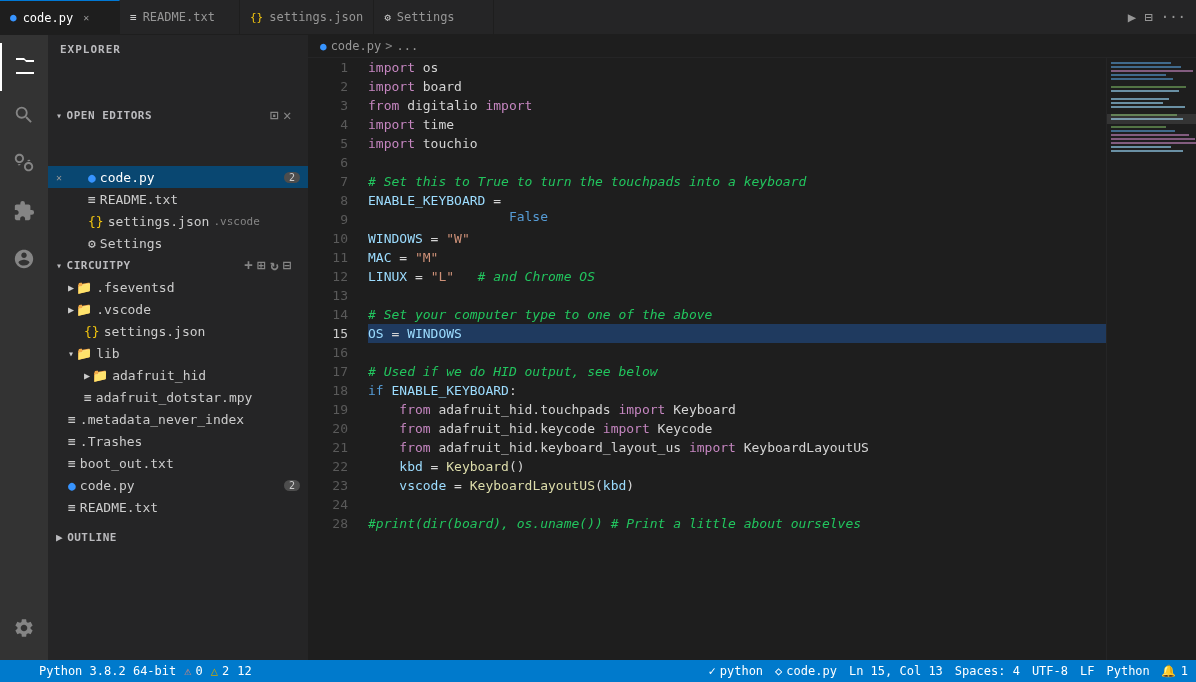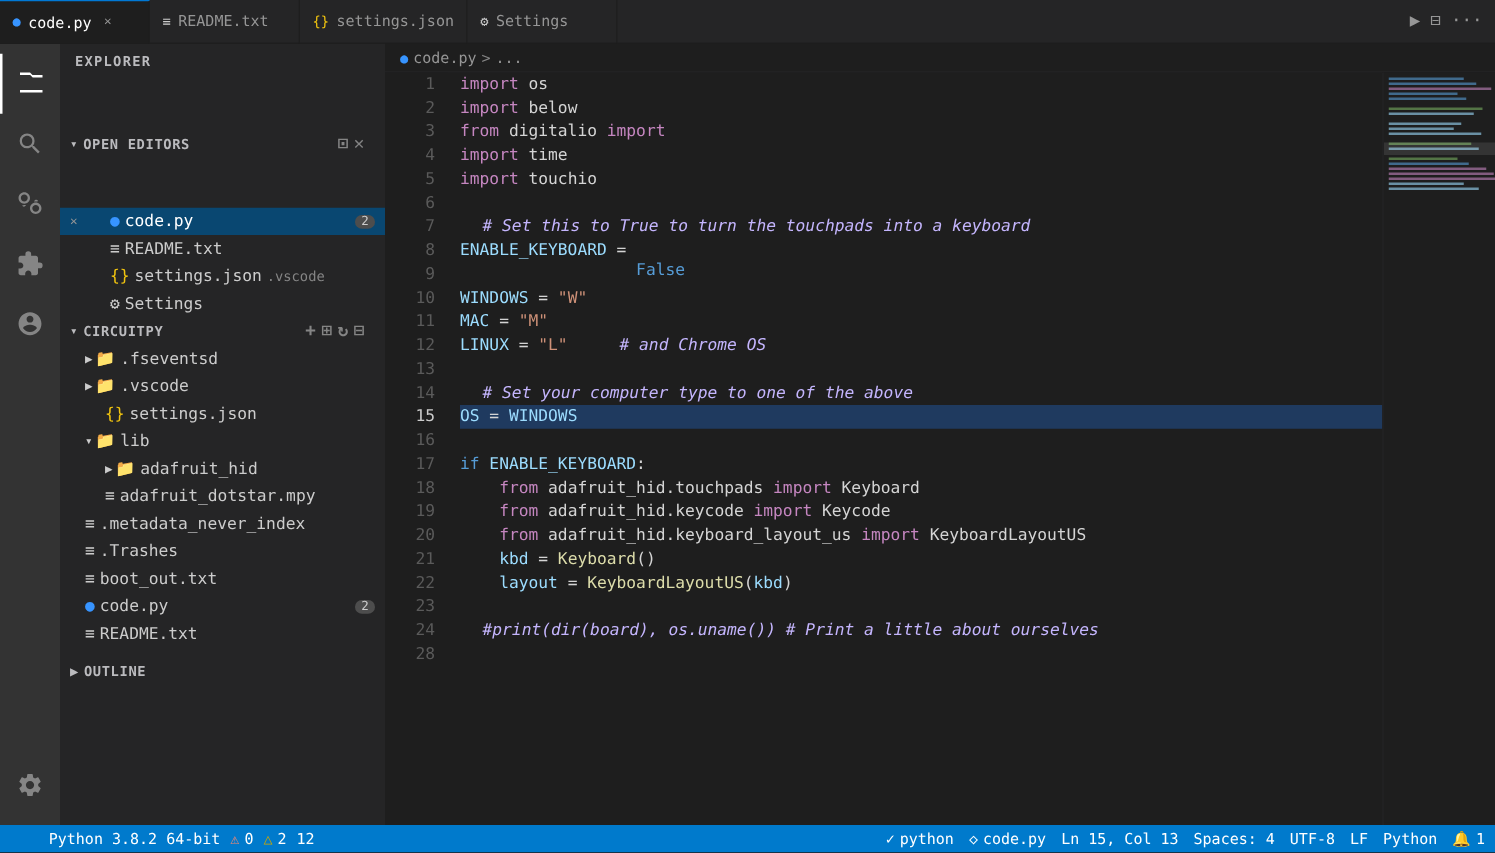--- a/index.html
+++ b/index.html
@@ -66,21 +66,21 @@
     .code-content::-webkit-scrollbar { height: 8px; width: 8px; }
     .code-content::-webkit-scrollbar-track { background: #1e1e1e; }
     .code-content::-webkit-scrollbar-thumb { background: #424242; }
     .code-line { height: 19px; white-space: pre; display: flex; align-items: center; }
 
     
     .kw { color: #569cd6; }
     .kw-import { color: #c586c0; }
     .kw-from { color: #c586c0; }
     .str { color: #ce9178; }
-    .comment { color: #c4b5fd; font-style: italic; margin-left: 18px; }
+    .comment { color: #22c55e; font-style: italic; }
     .fn { color: #dcdcaa; }
     .var { color: #9cdcfe; }
     .plain { color: #d4d4d4; }
     .bool { color: #569cd6; margin-top: 32px; }
 
     
     .minimap { width: 90px; background: #1e1e1e; border-left: 1px solid #252526; flex-shrink: 0; overflow: hidden; }
 
     
     .status-bar { height: 22px; background: #007acc; display: flex; align-items: center; padding: 0 8px; font-size: 12px; color: #ffffff; flex-shrink: 0; gap: 12px; }
@@ -308,41 +308,42 @@
           <div class="line-number">20</div>
           <div class="line-number">21</div>
           <div class="line-number">22</div>
           <div class="line-number">23</div>
           <div class="line-number">24</div>
           <div class="line-number">28</div>
         </div>
 
         <div class="code-content">
           <div class="code-line"><span class="kw-import">import</span><span class="plain"> os</span></div>
-          <div class="code-line"><span class="kw-import">import</span><span class="plain"> below</span></div>
+          <div class="code-line"><span class="kw-import">import</span><span class="plain"> board</span></div>
           <div class="code-line"><span class="kw-from">from</span><span class="plain"> digitalio </span><span class="kw-import">import</span></div>
           <div class="code-line"><span class="kw-import">import</span><span class="plain"> time</span></div>
           <div class="code-line"><span class="kw-import">import</span><span class="plain"> touchio</span></div>
           <div class="code-line"> </div>
           <div class="code-line"><span class="comment"># Set this to True to turn the touchpads into a keyboard</span></div>
           <div class="code-line"><span class="var">ENABLE_KEYBOARD</span><span class="plain"> = </span><span class="bool">False</span></div>
           <div class="code-line"> </div>
           <div class="code-line"><span class="var">WINDOWS</span><span class="plain"> = </span><span class="str">"W"</span></div>
           <div class="code-line"><span class="var">MAC</span><span class="plain"> = </span><span class="str">"M"</span></div>
           <div class="code-line"><span class="var">LINUX</span><span class="plain"> = </span><span class="str">"L"</span><span class="plain">   </span><span class="comment"># and Chrome OS</span></div>
           <div class="code-line"> </div>
           <div class="code-line"><span class="comment"># Set your computer type to one of the above</span></div>
           <div class="code-line" style="background:#1f3a5f;"><span class="var">OS</span><span class="plain"> = </span><span class="var">WINDOWS</span></div>
           <div class="code-line"> </div>
+          <div class="code-line"><span class="comment"># Used if we do HID output, see below</span></div>
           <div class="code-line"><span class="kw">if</span><span class="plain"> </span><span class="var">ENABLE_KEYBOARD</span><span class="plain">:</span></div>
           <div class="code-line"><span class="plain">    </span><span class="kw-from">from</span><span class="plain"> adafruit_hid.touchpads </span><span class="kw-import">import</span><span class="plain"> Keyboard</span></div>
           <div class="code-line"><span class="plain">    </span><span class="kw-from">from</span><span class="plain"> adafruit_hid.keycode </span><span class="kw-import">import</span><span class="plain"> Keycode</span></div>
           <div class="code-line"><span class="plain">    </span><span class="kw-from">from</span><span class="plain"> adafruit_hid.keyboard_layout_us </span><span class="kw-import">import</span><span class="plain"> KeyboardLayoutUS</span></div>
           <div class="code-line"><span class="plain">    </span><span class="var">kbd</span><span class="plain"> = </span><span class="fn">Keyboard</span><span class="plain">()</span></div>
-          <div class="code-line"><span class="plain">    </span><span class="var">layout</span><span class="plain"> = </span><span class="fn">KeyboardLayoutUS</span><span class="plain">(</span><span class="var">kbd</span><span class="plain">)</span></div>
+          <div class="code-line"><span class="plain">    </span><span class="var">vscode</span><span class="plain"> = </span><span class="fn">KeyboardLayoutUS</span><span class="plain">(</span><span class="var">kbd</span><span class="plain">)</span></div>
           <div class="code-line"> </div>
           <div class="code-line"><span class="comment">#print(dir(board), os.uname()) # Print a little about ourselves</span></div>
         </div>
 
         <div class="minimap">
           <svg width="90" height="600" xmlns="http://www.w3.org/2000/svg">
             <rect width="90" height="600" fill="#1e1e1e"></rect>
 
             <rect x="4" y="4" width="60" height="2" fill="#569cd6" opacity="0.6"></rect>
             <rect x="4" y="8" width="70" height="2" fill="#569cd6" opacity="0.6"></rect>

